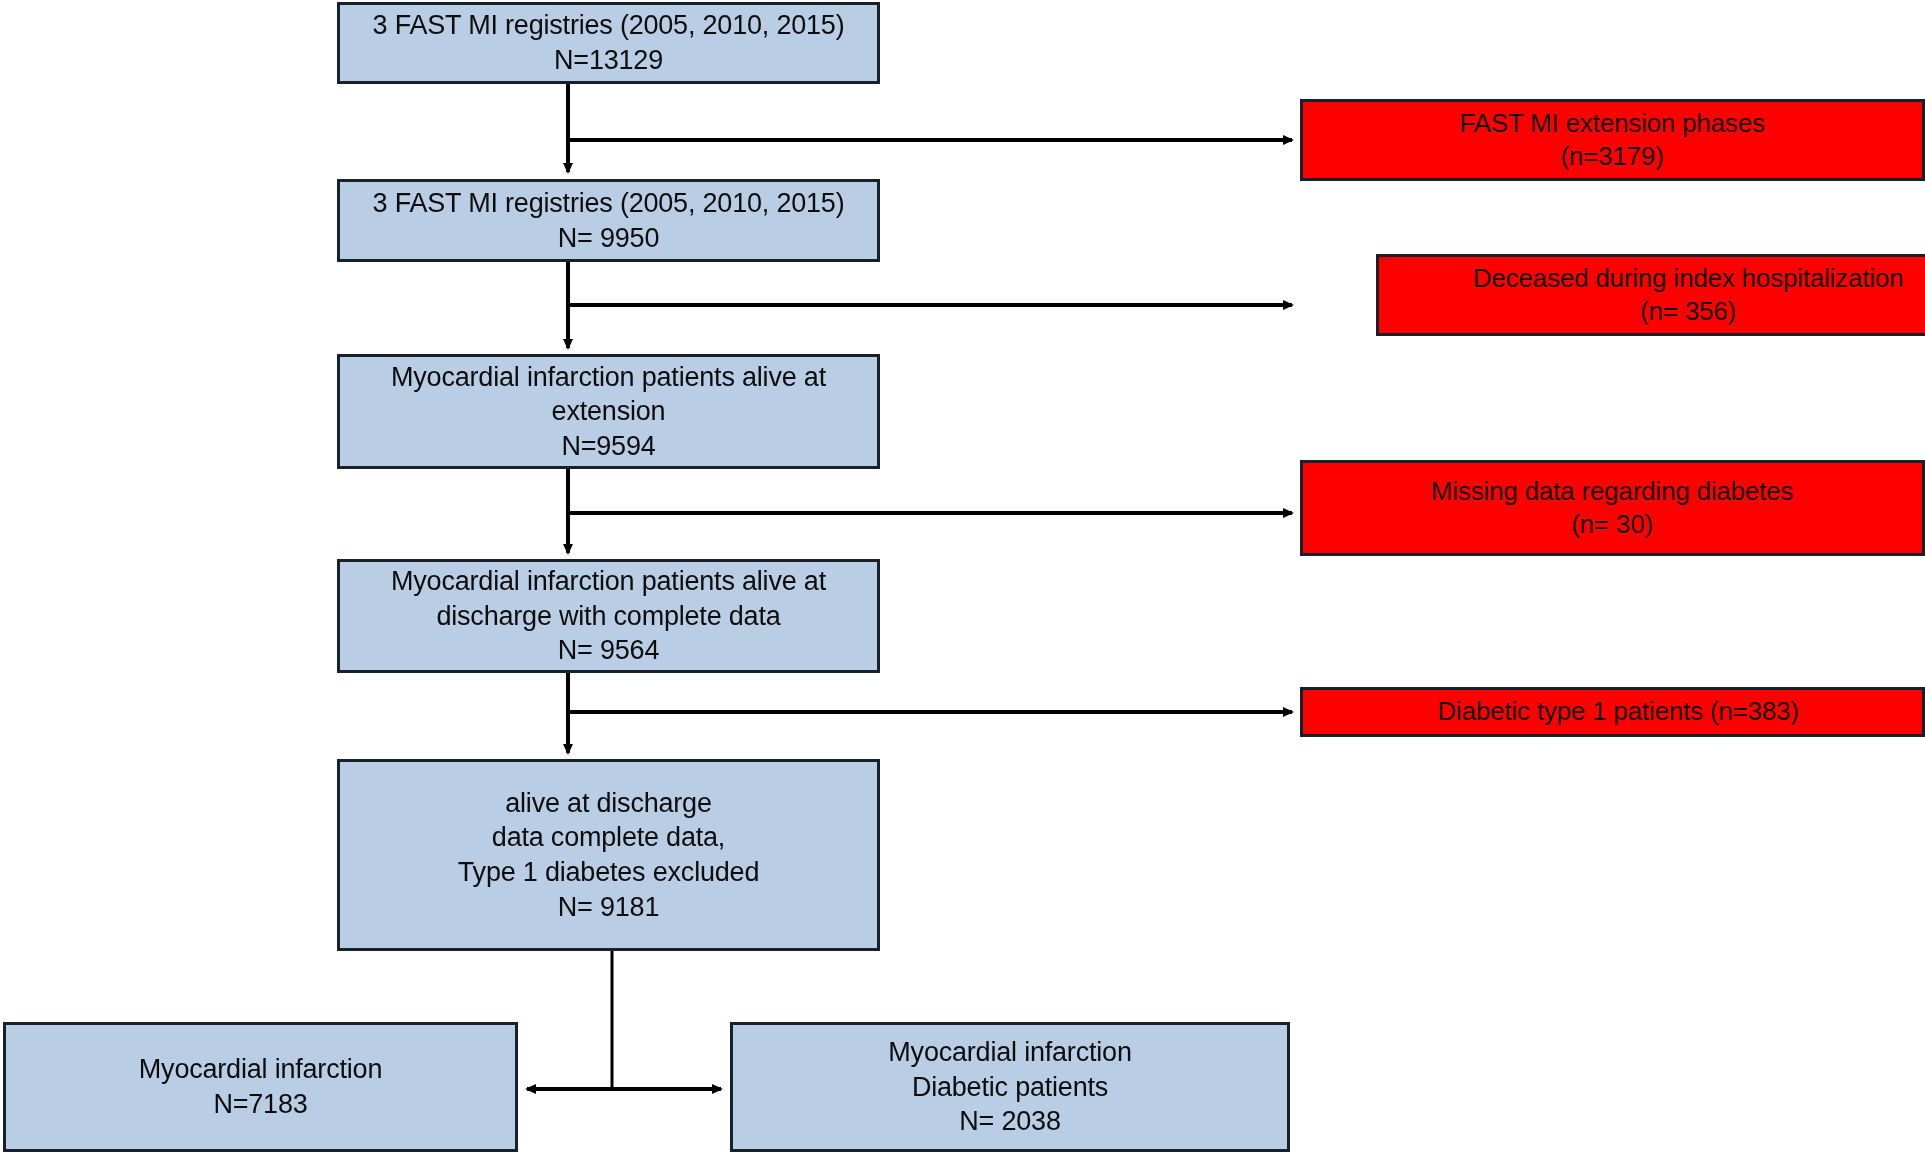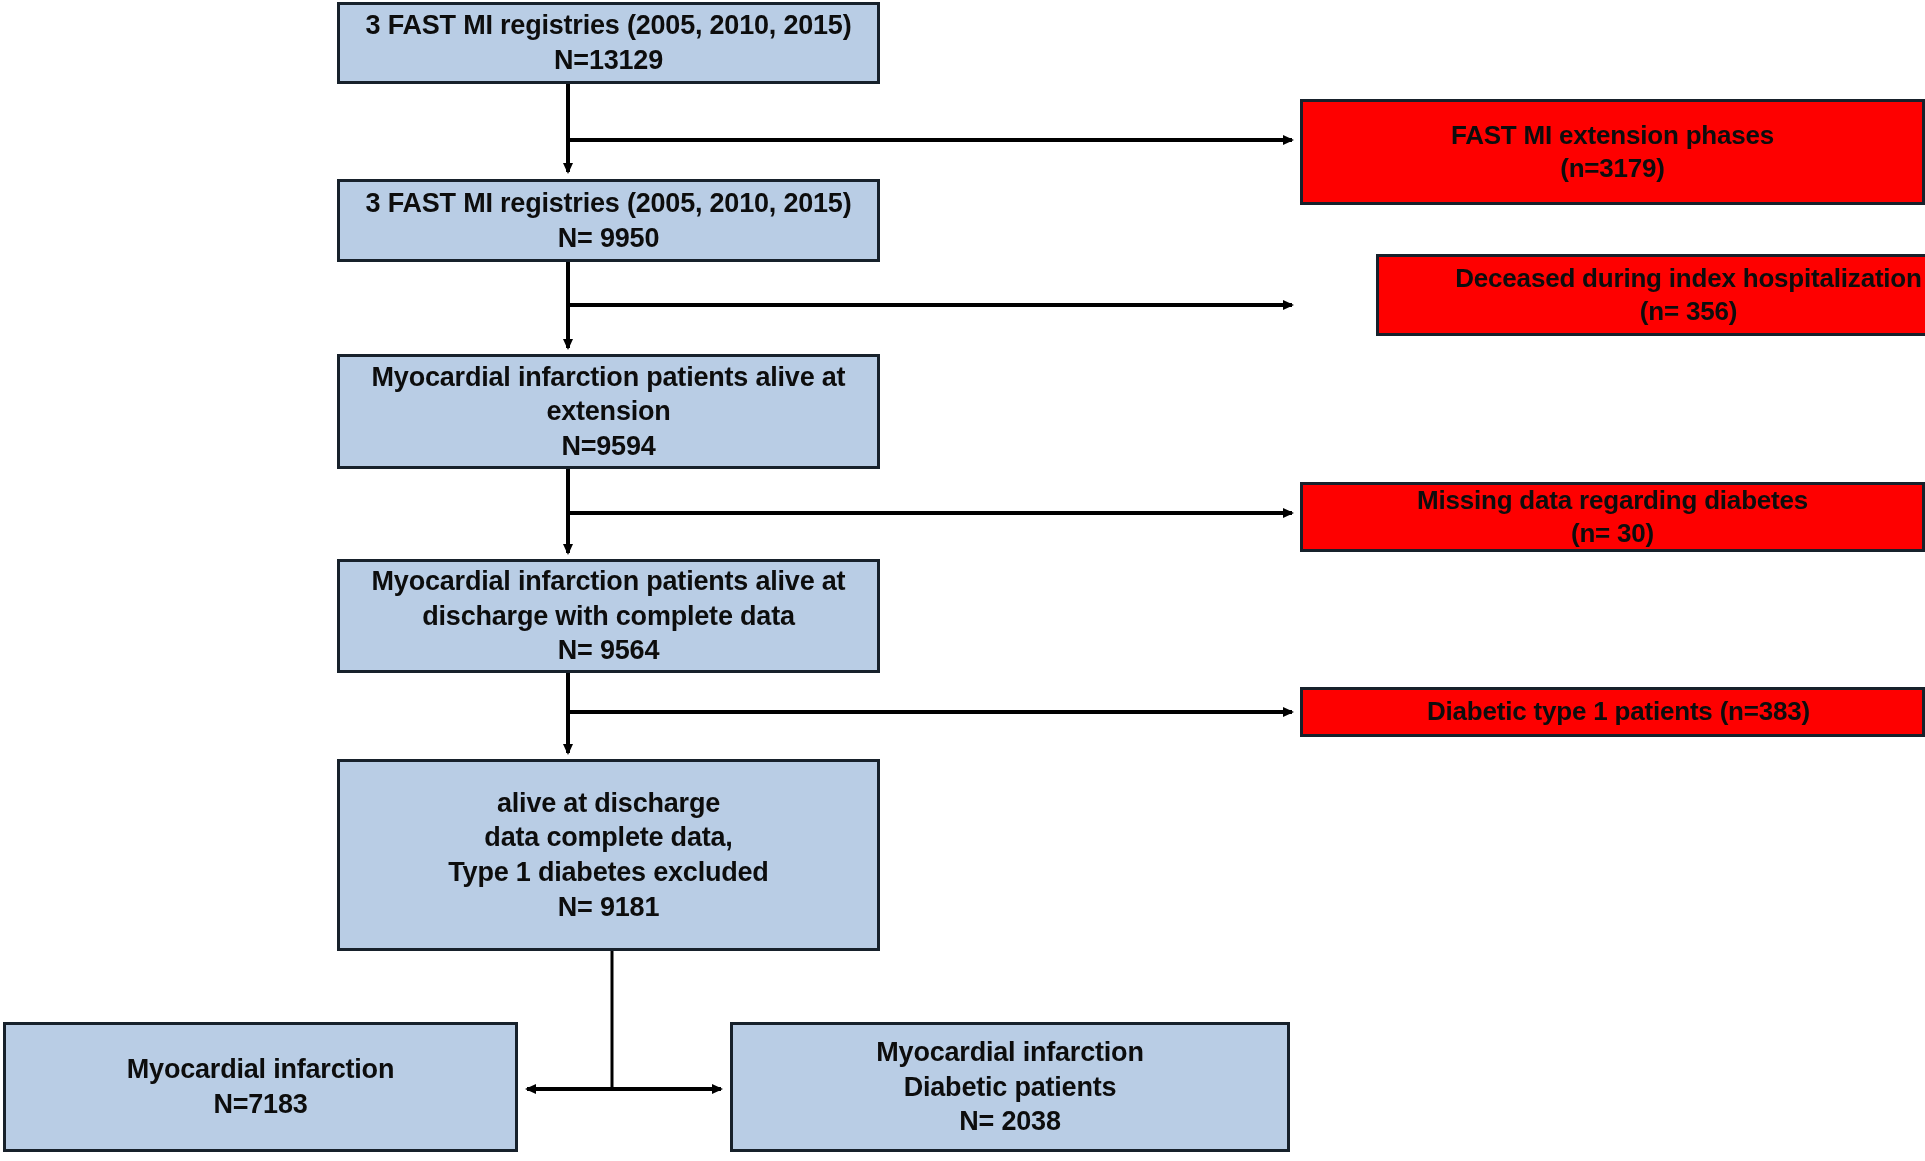--- a/index.html
+++ b/index.html
@@ -19,21 +19,21 @@
     overflow: hidden;
   }
   .node {
     position: absolute;
     box-sizing: border-box;
     display: flex;
     flex-direction: column;
     align-items: center;
     justify-content: center;
     text-align: left;
-    font-weight: bold;
+    font-weight: normal;
     color: #0d0d0d;
     line-height: 1.28;
     letter-spacing: -0.2px;
     white-space: pre-line;
   }
   .node.blue {
     background: #b9cde5;
     border: 3px solid #17212b;
     font-size: 27px;
   }
@@ -134,31 +134,31 @@
     <span class="line">Myocardial infarction</span>
     <span class="line">N=7183</span>
   </div>
 
   <div class="node blue" style="left:730px; top:1022px; width:560px; height:130px;">
     <span class="line">Myocardial infarction</span>
     <span class="line">Diabetic patients</span>
     <span class="line">N= 2038</span>
   </div>
 
-  <div class="node red" style="left:1300px; top:99px; width:625px; height:106px;">
+  <div class="node red" style="left:1300px; top:99px; width:625px; height:82px;">
     <span class="line">FAST MI extension phases</span>
     <span class="line">(n=3179)</span>
   </div>
 
   <div class="node red" style="left:1376px; top:254px; width:625px; height:82px;">
     <span class="line">Deceased during index hospitalization</span>
     <span class="line">(n= 356)</span>
   </div>
 
-  <div class="node red" style="left:1300px; top:482px; width:625px; height:70px;">
+  <div class="node red" style="left:1300px; top:460px; width:625px; height:96px;">
     <span class="line">Missing data regarding diabetes</span>
     <span class="line">(n= 30)</span>
   </div>
 
   <div class="node red" style="left:1300px; top:687px; width:625px; height:50px;padding-left:12px;">
     <span class="line">Diabetic type 1 patients (n=383)</span>
   </div>
 
 </div>
 

